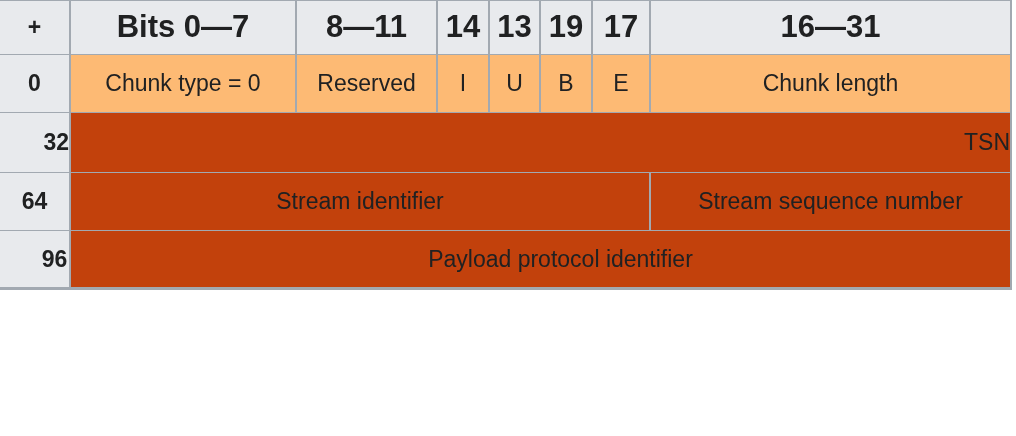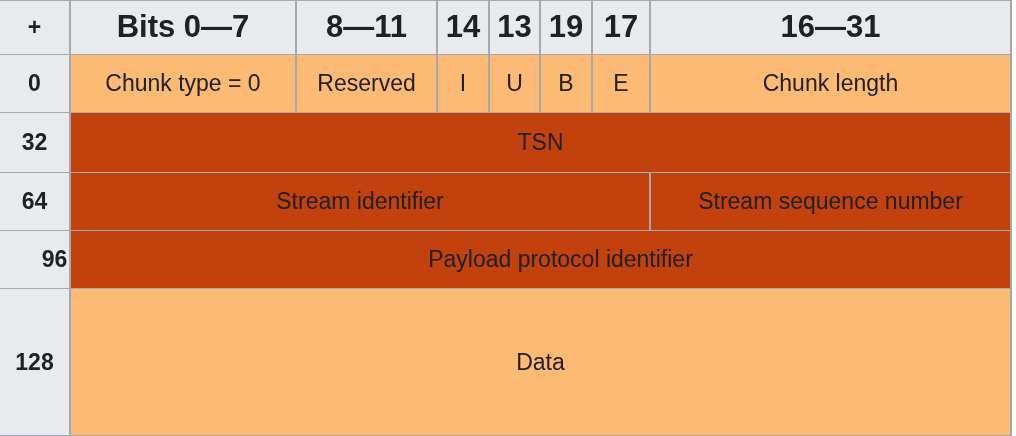--- a/index.html
+++ b/index.html
@@ -60,21 +60,21 @@
   .packet-table thead th.offset-cell {
     background: #e8eaed;
   }
 
   
   .cell-plain { background: #fdba74; }
   .cell-hl    { background: #c2410c; }
 
   
   .row-0   td { height: 58px; }
-  .row-32  td { height: 60px; }
+  .row-32  td { height: 60px; text-align: right; }
   .row-64  td { height: 58px; }
   .row-96  td { height: 58px; padding-left: 40px; }
   .row-128 td { height: 148px; }
 
   
   col.c-offset { width: 70px; }
   col.c-b07    { width: 226px; }
   col.c-b811   { width: 141px; }
   col.c-b12    { width: 52px; }
   col.c-b13    { width: 51px; }
@@ -131,18 +131,14 @@
       <td class="offset-cell">64</td>
       <td class="cell-hl" colspan="6">Stream identifier</td>
       <td class="cell-hl">Stream sequence number</td>
     </tr>
 
     <tr class="row-96">
       <td class="offset-cell">96</td>
       <td class="cell-hl" colspan="7">Payload protocol identifier</td>
     </tr>
 
-    <tr class="row-128">
-      <td class="offset-cell">128</td>
-      <td class="cell-plain" colspan="7">Data</td>
-    </tr>
   </tbody>
 </table>
 
 </body></html>

